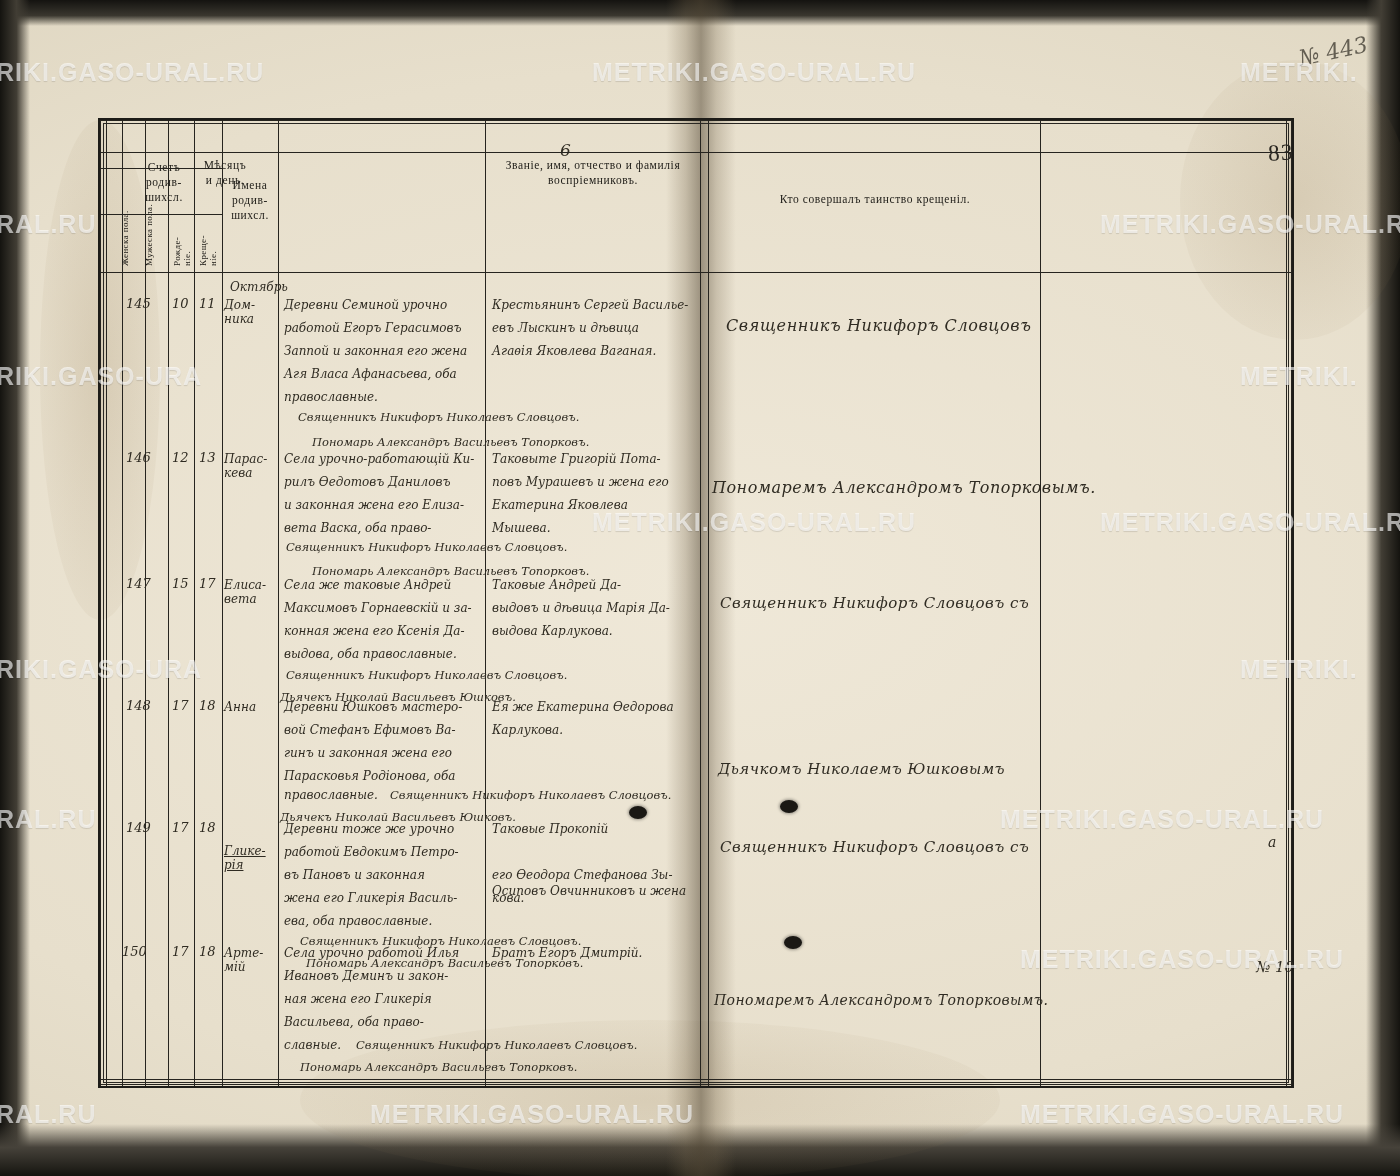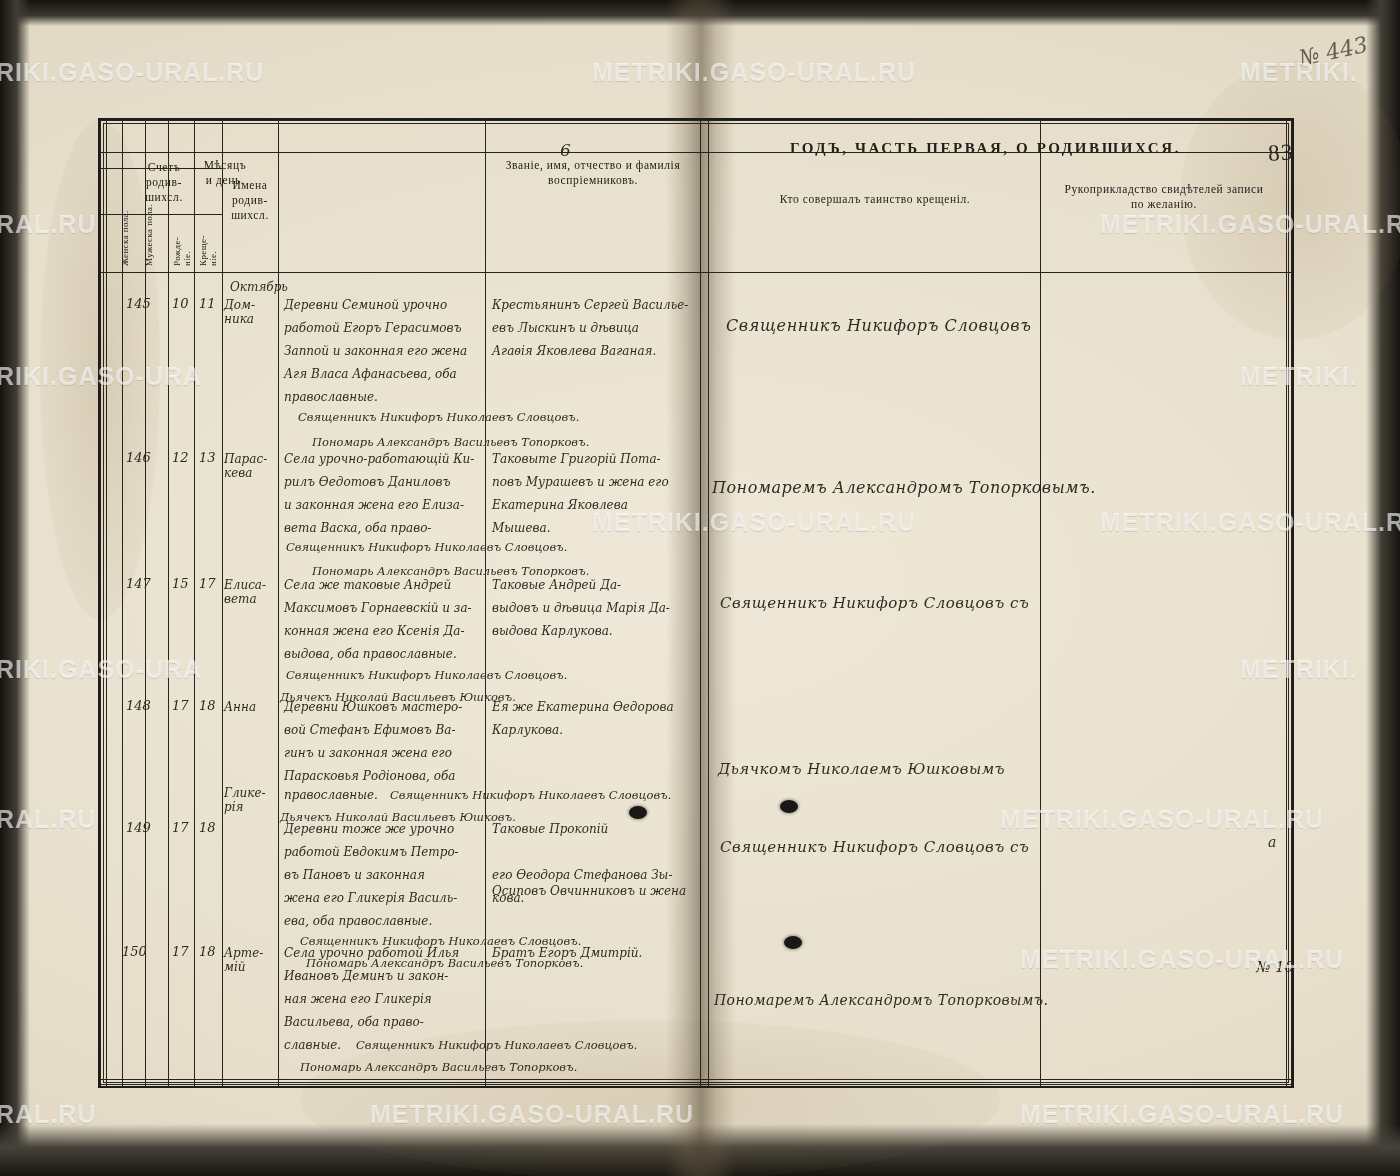--- a/index.html
+++ b/index.html
@@ -122,21 +122,20 @@
   <div id="edge-right"></div>
   <div id="edge-bottom"></div>
 
   <div class="stain" style="left:40px;top:120px;width:120px;height:500px;background:radial-gradient(rgba(150,125,85,.22),rgba(150,125,85,0));"></div>
   <div class="stain" style="left:1180px;top:60px;width:230px;height:280px;background:radial-gradient(rgba(150,125,85,.20),rgba(150,125,85,0));"></div>
   <div class="stain" style="left:300px;top:1020px;width:700px;height:160px;background:radial-gradient(rgba(150,125,85,.18),rgba(150,125,85,0));"></div>
 
   <div id="gutter"></div>
 
   <div class="hand" style="left:560px;top:140px;font-size:17px;">6</div>
-  <div class="printed" id="title-right">ГОДЪ, ЧАСТЬ ПЕРВАЯ, О РОДИВШИХСЯ.</div>
   <div class="printed" id="folio">83</div>
   <div id="folio-scribble" class="hand">№ 443</div>
 
   <div id="table">
 
     <div class="vline" style="left:0px;"></div>
     <div class="vline" style="left:6px;"></div>
     <div class="vline" style="left:22px;"></div>
     <div class="vline" style="left:45px;"></div>
     <div class="vline" style="left:68px;"></div>
@@ -160,21 +159,20 @@
 
     <div class="colhead" style="left:8px;  top:40px;  width:112px;">Счетъ<br>родив-<br>шихсл.</div>
     <div class="rot" style="left:20px; top:146px;">Женска пола.</div>
     <div class="rot" style="left:44px; top:146px;">Мужеска пола.</div>
     <div class="colhead" style="left:70px; top:38px;  width:110px;">Мѣсяцъ<br>и день.</div>
     <div class="rot" style="left:72px; top:146px;">Рожде-<br>нiе.</div>
     <div class="rot" style="left:98px; top:146px;">Креще-<br>нiе.</div>
     <div class="colhead" style="left:124px;top:58px;  width:52px;">Имена<br>родив-<br>шихсл.</div>
     <div class="colhead" style="left:390px;top:38px;  width:206px;">Званiе, имя, отчество и фамилiя<br>воспрiемниковъ.</div>
     <div class="colhead" style="left:612px;top:72px;  width:326px;">Кто совершалъ таинство крещенiл.</div>
-    <div class="colhead" style="left:944px;top:62px;  width:240px;">Рукоприкладство свидѣтелей записи<br>по желанiю.</div>
 
     <div class="hand" style="left:130px;top:160px;font-size:12px;">Октябрь</div>
 
     <div class="num hand" style="left:26px;top:176px;font-size:13px;">145</div>
     <div class="num hand" style="left:72px;top:176px;font-size:13px;">10</div>
     <div class="num hand" style="left:99px;top:176px;font-size:13px;">11</div>
     <div class="hand" style="left:124px;top:178px;font-size:12px;white-space:pre;">Дом-
 ника</div>
     <div class="hand" style="left:184px;top:178px;font-size:12px;">Деревни Семиной урочно</div>
     <div class="hand" style="left:184px;top:201px;font-size:12px;">работой Егоръ Герасимовъ</div>
@@ -232,21 +230,21 @@
     <div class="hand" style="left:184px;top:668px;font-size:12px;">православные.</div>
     <div class="hand" style="left:290px;top:668px;font-size:11.5px;">Священникъ Никифоръ Николаевъ Словцовъ.</div>
     <div class="hand" style="left:180px;top:690px;font-size:11.5px;">Дьячекъ Николай Васильевъ Юшковъ.</div>
     <div class="hand" style="left:392px;top:580px;font-size:12px;">Ея же Екатерина Ѳедорова</div>
     <div class="hand" style="left:392px;top:603px;font-size:12px;">Карлукова.</div>
     <div class="hand" style="left:618px;top:640px;font-size:15px;letter-spacing:.5px;">Дьячкомъ Николаемъ Юшковымъ</div>
 
     <div class="num hand" style="left:26px;top:700px;font-size:13px;">149</div>
     <div class="num hand" style="left:72px;top:700px;font-size:13px;">17</div>
     <div class="num hand" style="left:99px;top:700px;font-size:13px;">18</div>
-    <div class="hand" style="left:124px;top:666px;font-size:12px;white-space:pre;">Глике-
+    <div class="hand" style="left:124px;top:724px;font-size:12px;white-space:pre;text-decoration:underline;">Глике-
 рiя</div>
     <div class="hand" style="left:184px;top:702px;font-size:12px;">Деревни тоже же урочно</div>
     <div class="hand" style="left:184px;top:725px;font-size:12px;">работой Евдокимъ Петро-</div>
     <div class="hand" style="left:184px;top:748px;font-size:12px;">въ Пановъ и законная</div>
     <div class="hand" style="left:184px;top:771px;font-size:12px;">жена его Гликерiя Василь-</div>
     <div class="hand" style="left:184px;top:794px;font-size:12px;">ева, оба православные.</div>
     <div class="hand" style="left:200px;top:814px;font-size:11.5px;">Священникъ Никифоръ Николаевъ Словцовъ.</div>
     <div class="hand" style="left:206px;top:836px;font-size:11.5px;">Пономарь Александръ Васильевъ Топорковъ.</div>
     <div class="hand" style="left:392px;top:702px;font-size:12px;">Таковые Прокопiй</div>
     <div class="hand" style="left:392px;top:725px;font-size:12px;margin-top:39px;">Осиповъ Овчинниковъ и жена</div>

